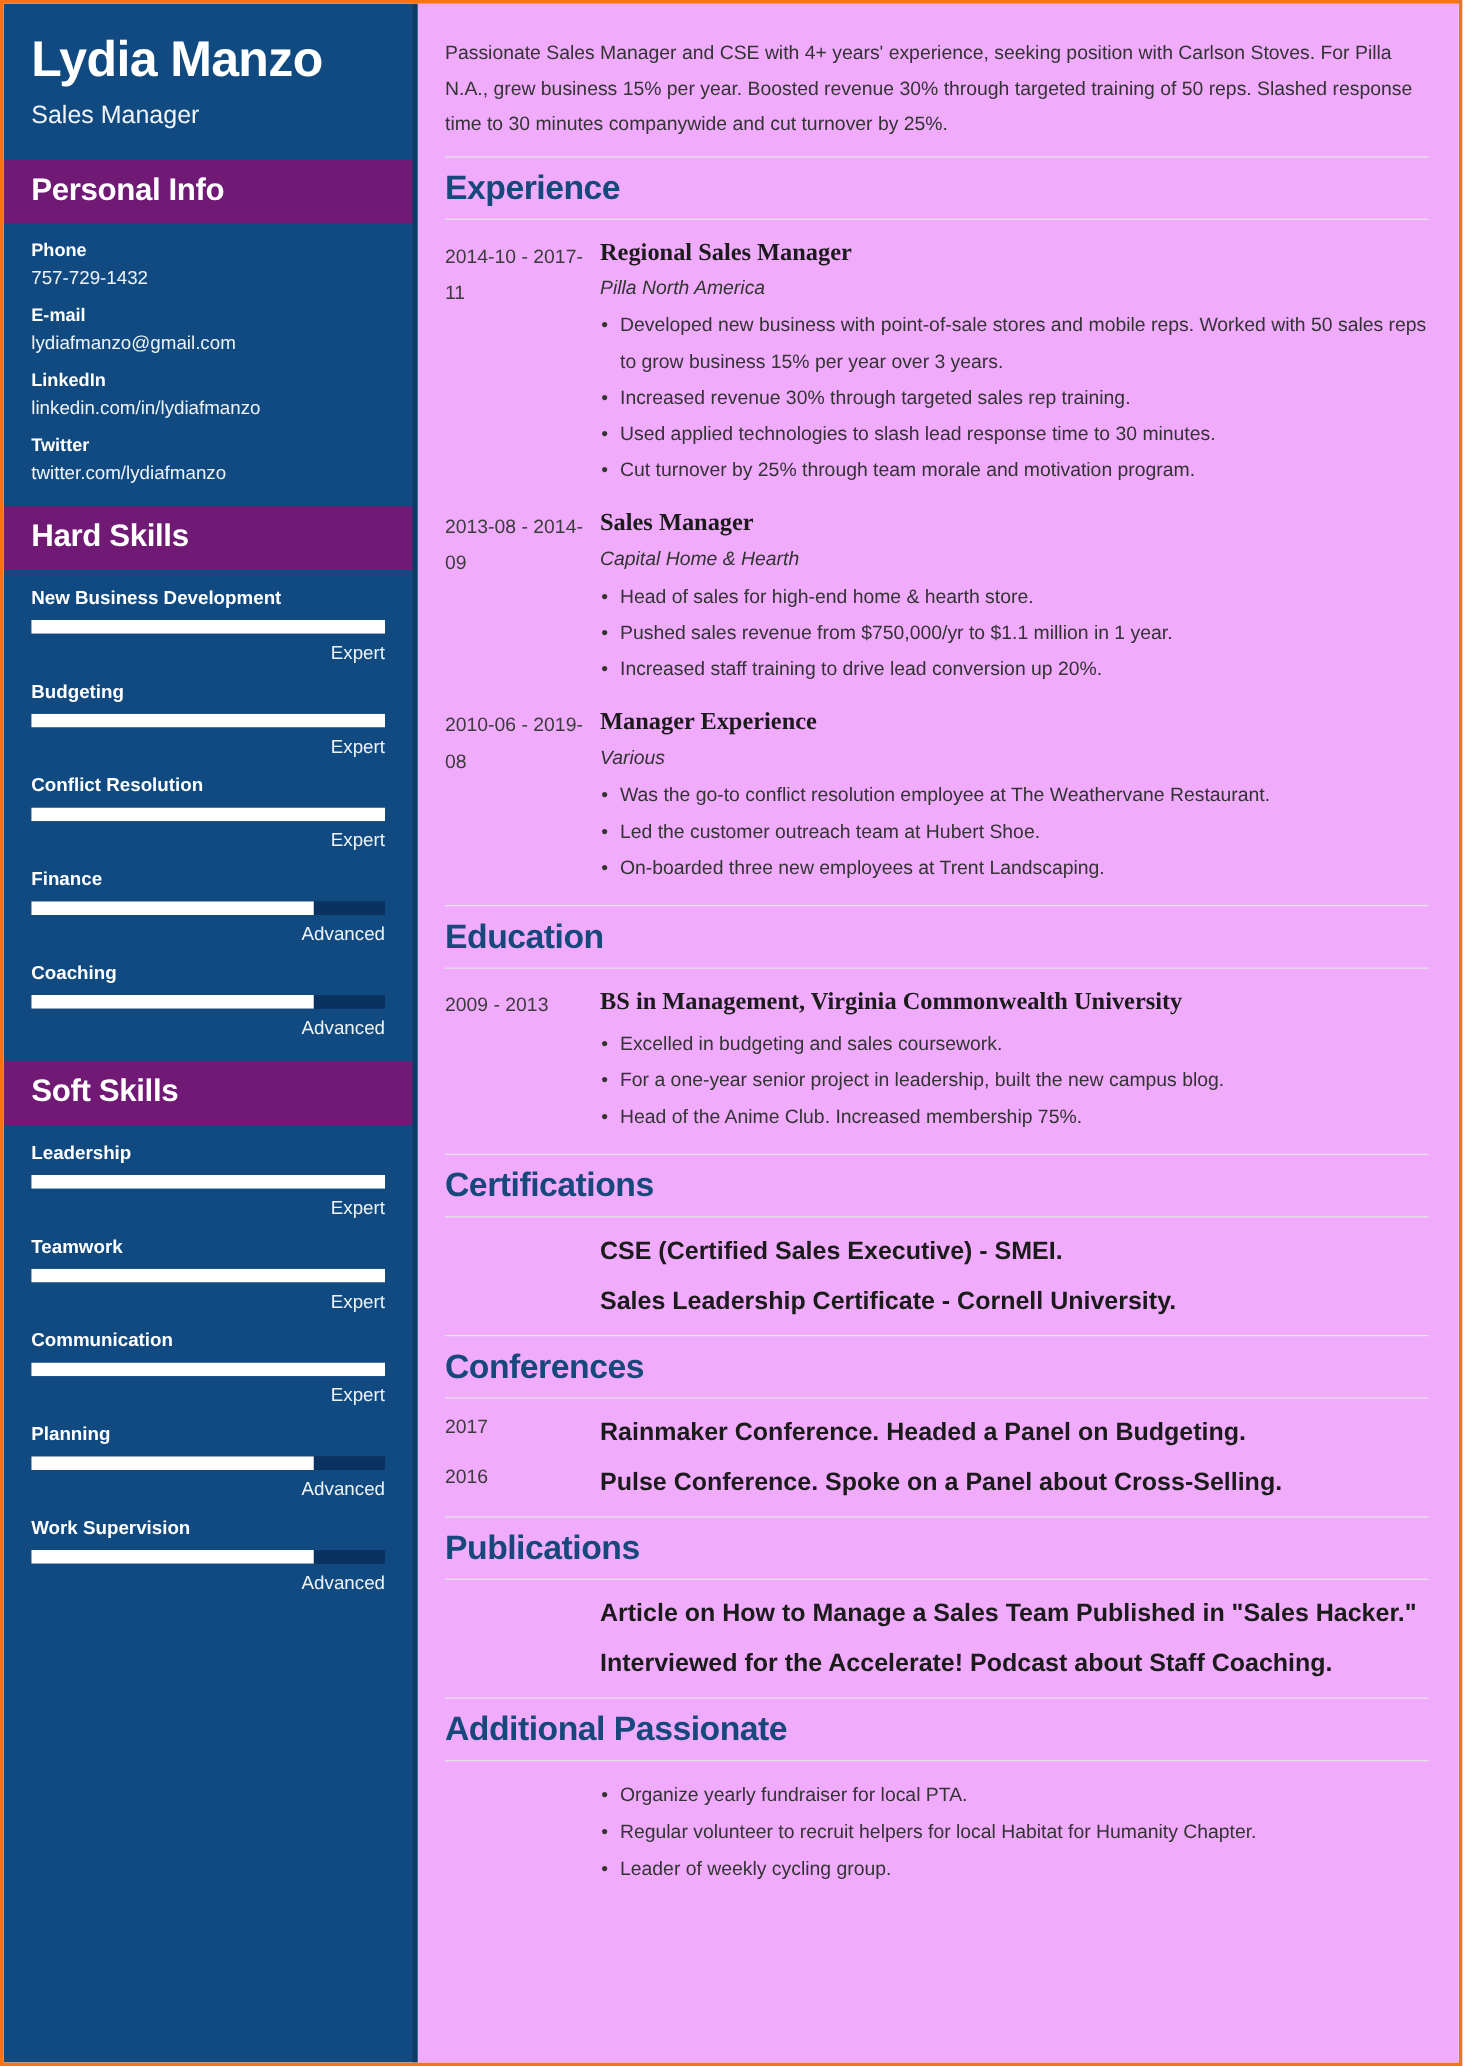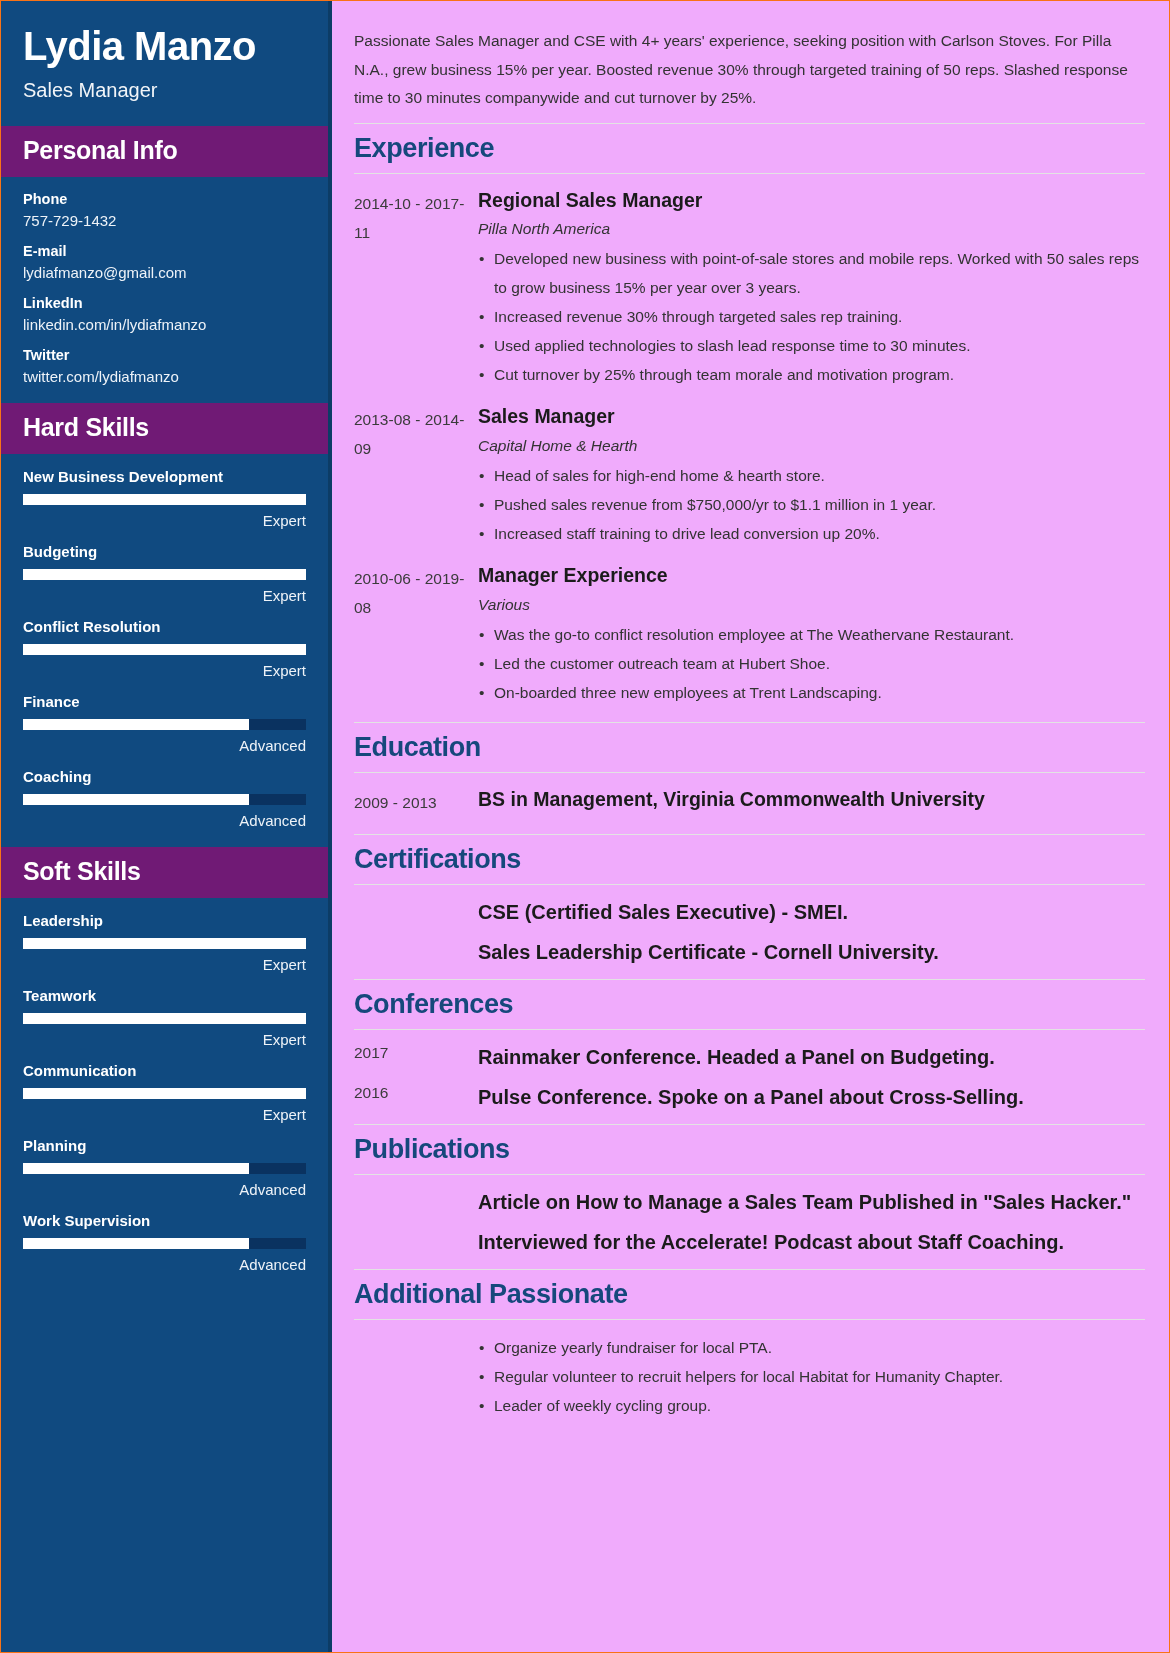--- a/index.html
+++ b/index.html
@@ -7,21 +7,21 @@
     width: 1170px;
     height: 1653px;
     background: #ffffff;
     font-family: "Liberation Sans", sans-serif;
   }
   .page {
     position: relative;
     width: 1170px;
     height: 1653px;
     background: #ffffff;
-    border: 1px solid #f97316;
+    border: 3px solid #f97316;
     overflow: hidden;
     display: flex;
   }
 
   
   .sidebar {
     width: 331px;
     flex: 0 0 331px;
     background: #0f4c81;
     background: #104a80;
@@ -123,20 +123,21 @@
     line-height: 1.85;
     padding-top: 2px;
   }
   .entry-body { flex: 1 1 auto; min-width: 0; }
   .entry-title {
     font-size: 19.5px;
     font-weight: bold;
     color: #1b1b1b;
     line-height: 1.3;
     margin-bottom: 7px;
+    font-family: Liberation Serif, serif;
   }
   .entry-sub {
     font-size: 15.5px;
     font-style: italic;
     color: #333333;
     margin-bottom: 7px;
   }
   ul.bullets { list-style: none; }
   ul.bullets li {
     position: relative;
@@ -327,20 +328,25 @@
         </div>
     </section>
 
     <section class="section">
       <h2 class="section-title">Education</h2>
       <div id="education-entries">
           <div class="entry">
             <div class="entry-dates">2009 - 2013</div>
             <div class="entry-body">
               <div class="entry-title">BS in Management, Virginia Commonwealth University</div>
+              <ul class="bullets">
+                <li>Excelled in budgeting and sales coursework.</li>
+                <li>For a one-year senior project in leadership, built the new campus blog.</li>
+                <li>Head of the Anime Club. Increased membership 75%.</li>
+              </ul>
             </div>
           </div>
         </div>
     </section>
 
     <section class="section">
       <h2 class="section-title">Certifications</h2>
       <div id="certifications-entries">
           <div class="plain-entry">
             <div class="plain-dates"></div>

